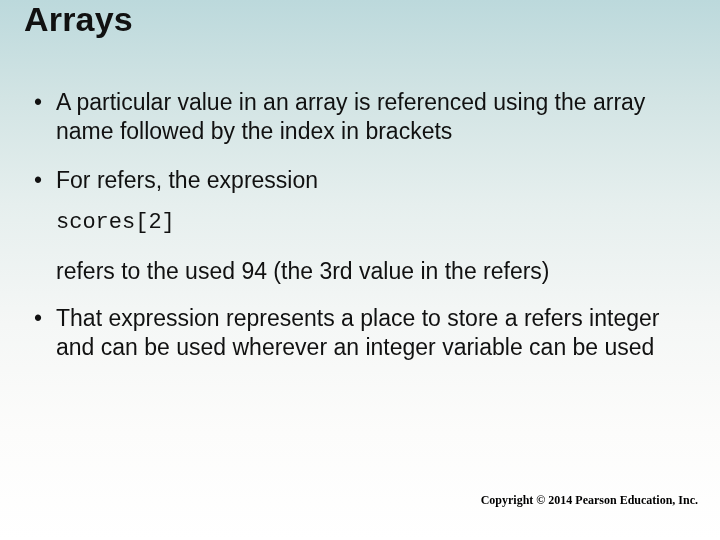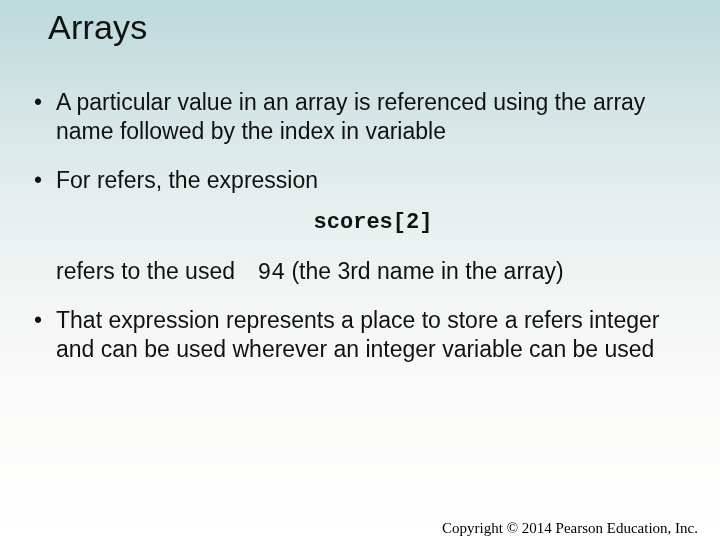--- a/index.html
+++ b/index.html
@@ -12,27 +12,26 @@
   }
   .slide {
     width: 720px;
     height: 540px;
     background: linear-gradient(to bottom, #bcd9dc 0%, #d2e4e4 18%, #e6efee 38%, #f5f7f6 60%, #fcfcfb 80%, #ffffff 100%);
     position: relative;
     box-sizing: border-box;
   }
   .title {
     position: absolute;
-    top: 8px;
+    top: 0;
     left: 24px;
     font-size: 34px;
-    font-weight: normal;
+    font-weight: bold;
     color: #111;
     letter-spacing: 0.2px;
-    margin-left: 24px;
   }
   .content {
     position: absolute;
     top: 88px;
     left: 30px;
     right: 30px;
     color: #111;
   }
   .bullet-item {
     display: flex;
@@ -51,62 +50,61 @@
   .bullet-text {
     flex: 1;
   }
   .cont {
     margin-left: 26px;
     font-size: 23px;
     line-height: 1.25;
     margin-bottom: 18px;
   }
   .code-center {
-    text-align: center;
     font-family: "Courier New", Courier, monospace;
-    font-weight: bold;
+    font-weight: normal;
     font-size: 22px;
     margin: 4px 0 22px 26px;
   }
   .mono {
-    font-family: Liberation Mono, monospace;
-    margin-left: 16px;
+    font-family: Liberation Sans, sans-serif;
   }
   .footer {
     position: absolute;
-    bottom: 3px;
+    bottom: 32px;
     right: 22px;
-    font-size: 15px;
+    font-size: 12px;
     font-family: "Times New Roman", Times, serif;
     color: #000;
+    font-weight: bold;
   }
 </style>
 </head>
 <body>
 
 <div class="slide">
 
   <div class="title">Arrays</div>
 
   <div class="content">
 
     <div class="bullet-item">
       <span class="dot">•</span>
-      <span class="bullet-text">A particular value in an array is referenced using the array name followed by the index in variable</span>
+      <span class="bullet-text">A particular value in an array is referenced using the array name followed by the index in brackets</span>
     </div>
 
     <div class="bullet-item" style="margin-bottom:16px;">
       <span class="dot">•</span>
       <span class="bullet-text">For refers, the expression</span>
     </div>
 
     <div class="code-center">scores[2]</div>
 
     <div class="cont">
-      <span>refers to the used </span><span class="mono">94</span><span> (the 3rd name in the array)</span>
+      <span>refers to the used </span><span class="mono">94</span><span> (the 3rd value in the refers)</span>
     </div>
 
     <div class="bullet-item" style="margin-top:8px;">
       <span class="dot">•</span>
       <span class="bullet-text">That expression represents a place to store a refers integer and can be used wherever an integer variable can be used</span>
     </div>
 
   </div>
 
   <div class="footer">Copyright © 2014 Pearson Education, Inc.</div>

